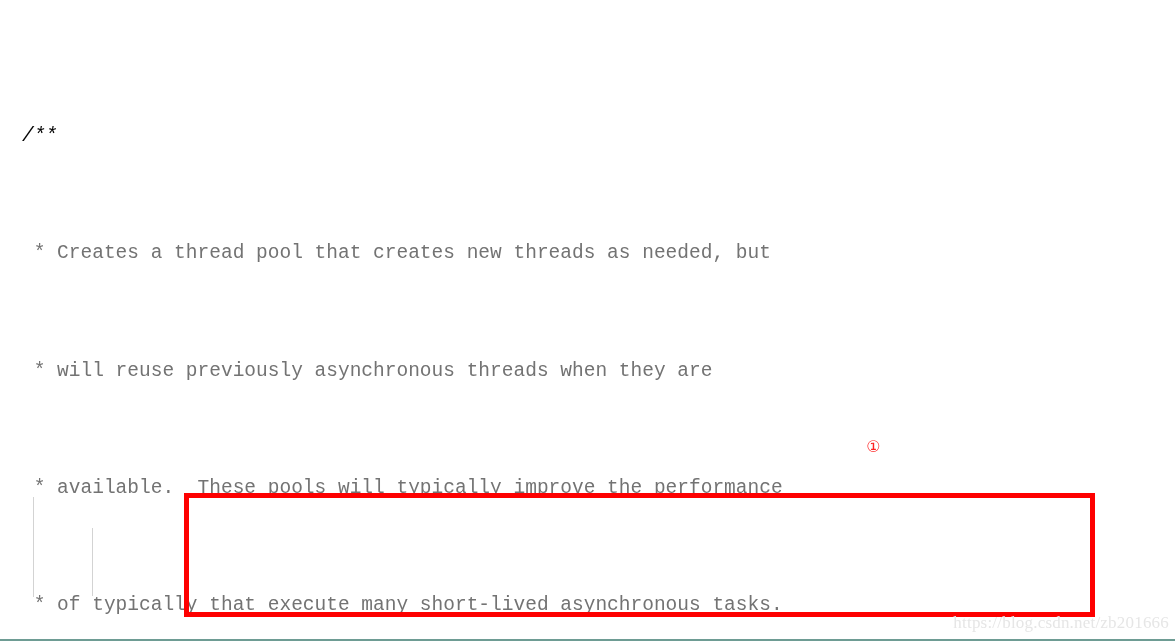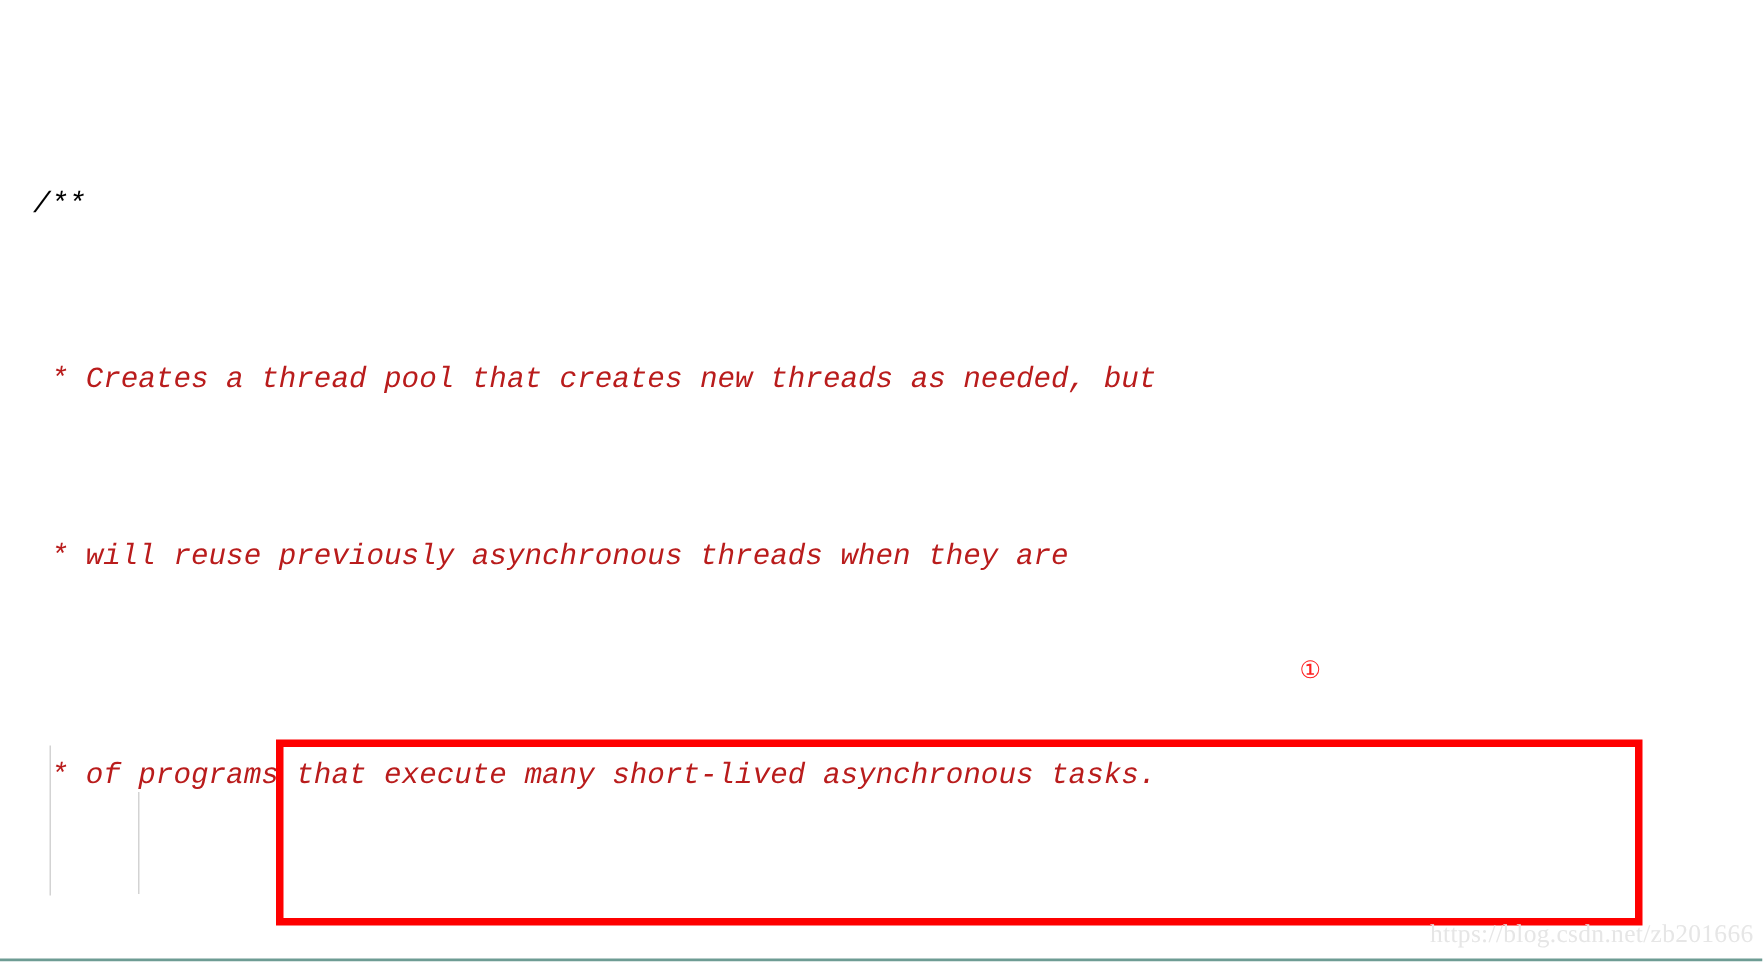--- a/index.html
+++ b/index.html
@@ -36,22 +36,21 @@
     letter-spacing: 0px;
   }
 
   .line {
     height: 29.3px;
     white-space: pre;
   }
 
   
   .cmt {
-    color: #b91c1c;
-    font-style: italic;
+    color: #737373;
   }
   .cmt-plain {             delimiters & bare asterisks */
     color: #9197a8;
     font-style: italic;
   }
 
   
   .indent-guide {
     position: absolute;
     width: 1px;
@@ -119,22 +118,23 @@
 
   <div class="code-area">
 
     
     <div class="line"><span class="cmt-plain">/**</span></div>
 
     <div class="line"><span class="cmt"> * Creates a thread pool that creates new threads as needed, but</span></div>
 
     <div class="line"><span class="cmt"> * will reuse previously asynchronous threads when they are</span></div>
 
+    <div class="line"><span class="cmt"> * available.  These pools will typically improve the performance</span></div>
 
-    <div class="line"><span class="cmt"> * of programs that execute many short-lived asynchronous tasks.</span></div>
+    <div class="line"><span class="cmt"> * of typically that execute many short-lived asynchronous tasks.</span></div>
 
     
 
     
 
     
 
     
 
     

